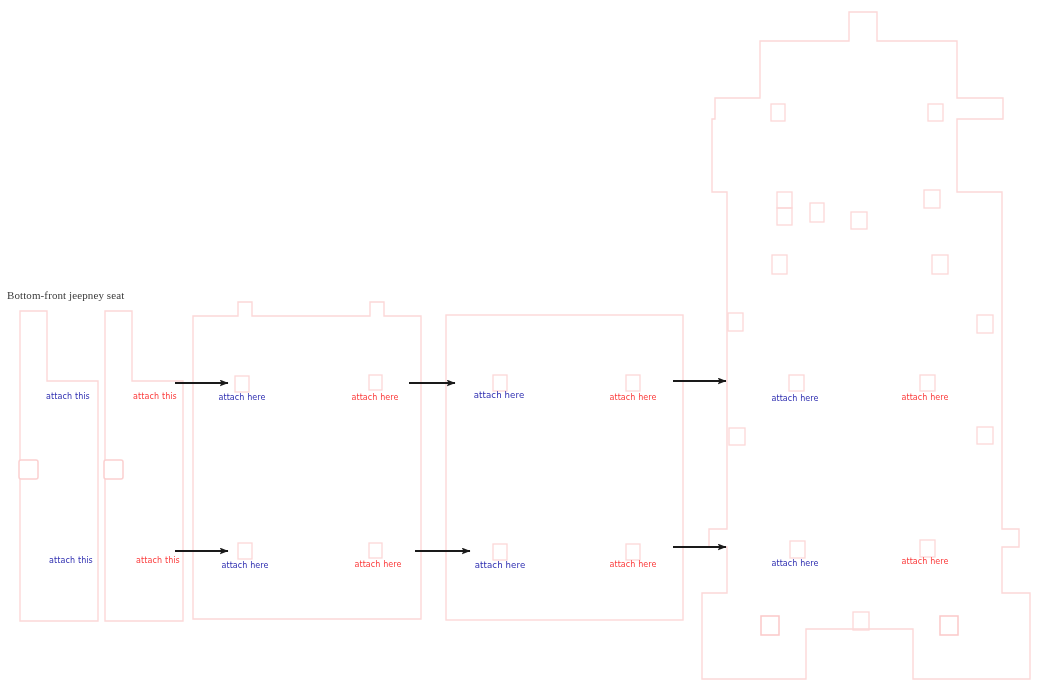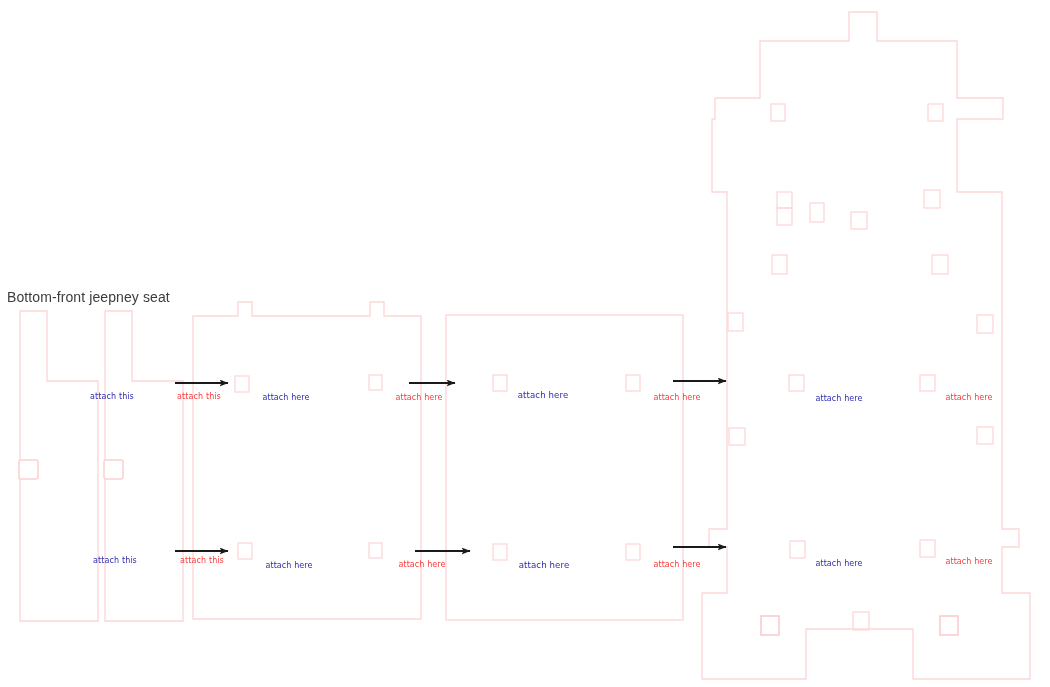--- a/index.html
+++ b/index.html
@@ -25,34 +25,33 @@
     left: 0;
     top: 0;
     width: 1050px;
     height: 687px;
     display: block;
   }
   .title-label {
     position: absolute;
     left: 7px;
     top: 289px;
-    font-size: 14px;
+    font-size: 11px;
     color: #3c3c3c;
-    font-family: Liberation Sans, sans-serif;
+    font-family: Liberation Serif, serif;
     white-space: nowrap;
     letter-spacing: 0.1px;
   }
   .anno {
     position: absolute;
     font-size: 8px;
     white-space: nowrap;
     font-family: "DejaVu Sans", "Liberation Sans", sans-serif;
     transform: translateX(-50%);
     letter-spacing: 0.1px;
-    margin-left: 44px;
   }
   .anno.blue { color: #2d2db0; }
   .anno.red  { color: #fb3a3a; }
   .anno.big  { font-size: 8.6px; }
 </style>
 </head>
 <body>
 
 <div id="stage">
 

